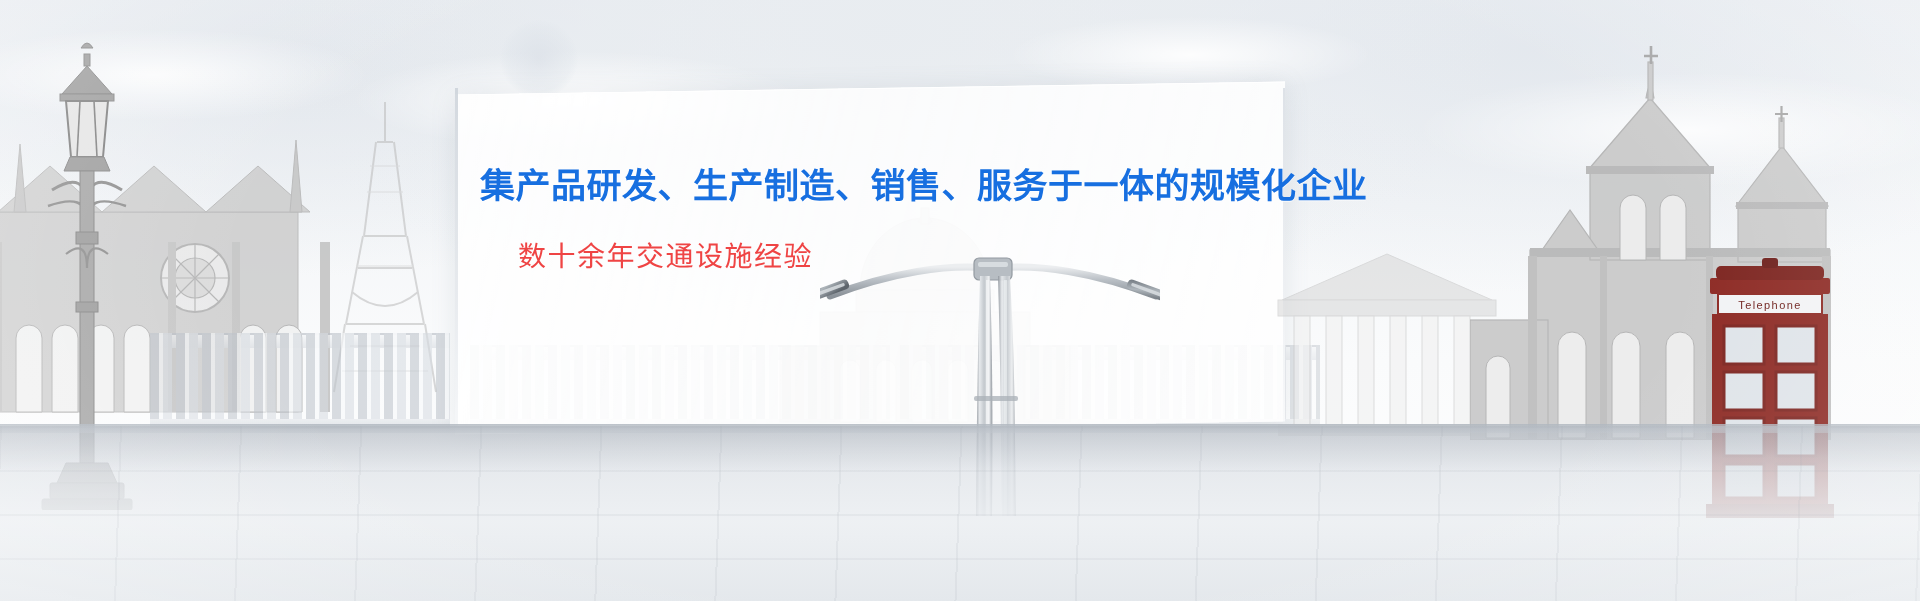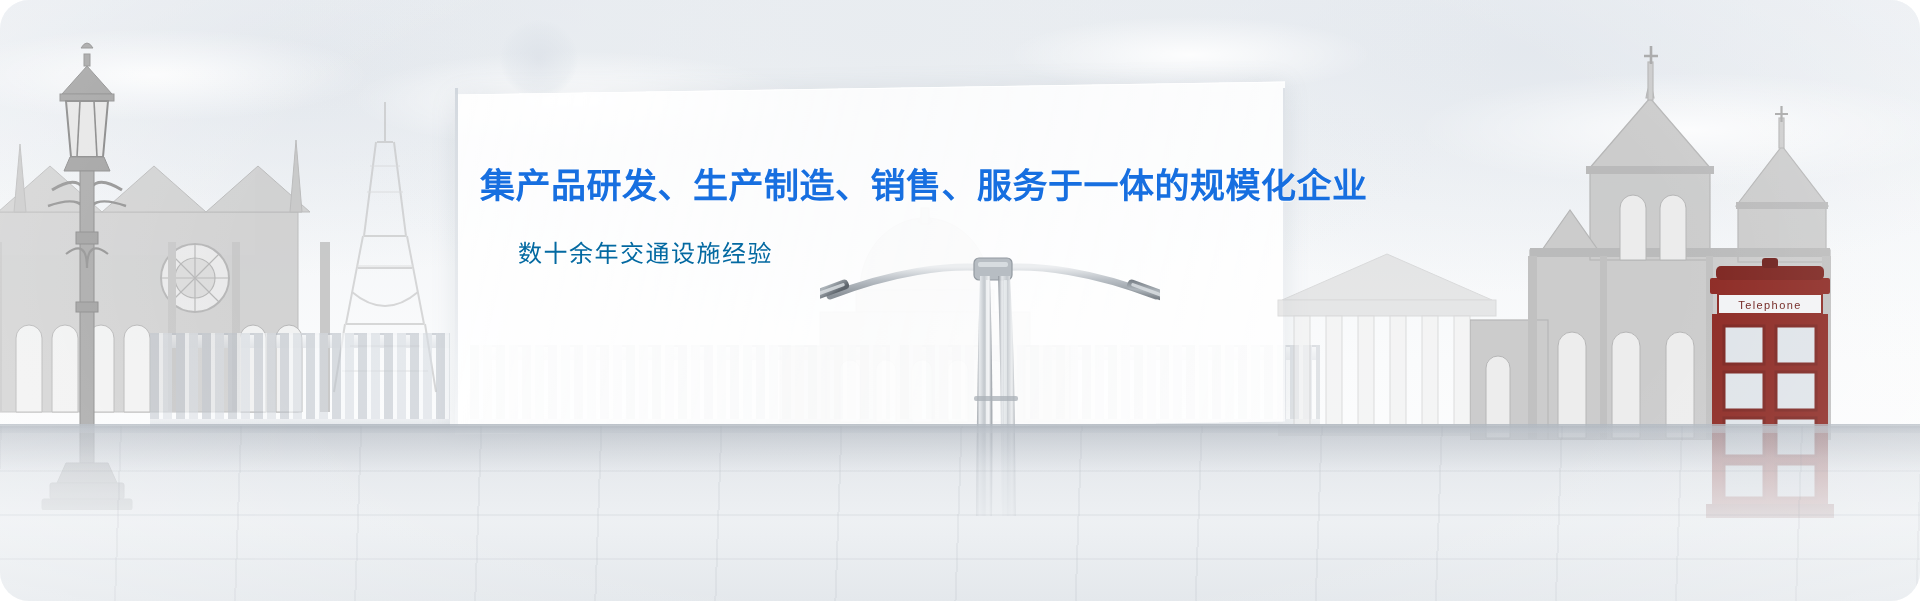--- a/index.html
+++ b/index.html
@@ -12,21 +12,20 @@
     font-family: "Liberation Sans", "DejaVu Sans", sans-serif;
   }
 
   
   .banner {
     position: relative;
     width: 1920px;
     height: 601px;
     overflow: hidden;
     background: #ffffff;
-    border-radius: 29px;
   }
 
   
   .sky {
     position: absolute;
     inset: 0;
     background:
       radial-gradient(ellipse 900px 420px at 46% 6%,  rgba(232,236,240,0.95) 0%, rgba(255,255,255,0) 70%),
       radial-gradient(ellipse 700px 300px at 16% 10%, rgba(224,229,235,0.80) 0%, rgba(255,255,255,0) 72%),
       radial-gradient(ellipse 820px 340px at 80% 8%,  rgba(226,231,237,0.85) 0%, rgba(255,255,255,0) 72%),
@@ -165,23 +164,23 @@
     line-height: 1.22;
     font-weight: 700;
     color: #176fe0;
     letter-spacing: 0.5px;
     white-space: nowrap;
     text-shadow: 0 1px 0 rgba(255,255,255,0.8);
   }
   .subline {
     margin-top: 26px;
     margin-left: 38px;
-    font-size: 24px;
+    font-size: 28px;
     font-weight: 400;
-    color: #0369a1;
+    color: #ef4444;
     letter-spacing: 1.5px;
   }
   .bullets {
     margin-top: 36px;
     margin-left: 38px;
     list-style: none;
     padding: 0;
   }
   .bullet {
     display: flex;

